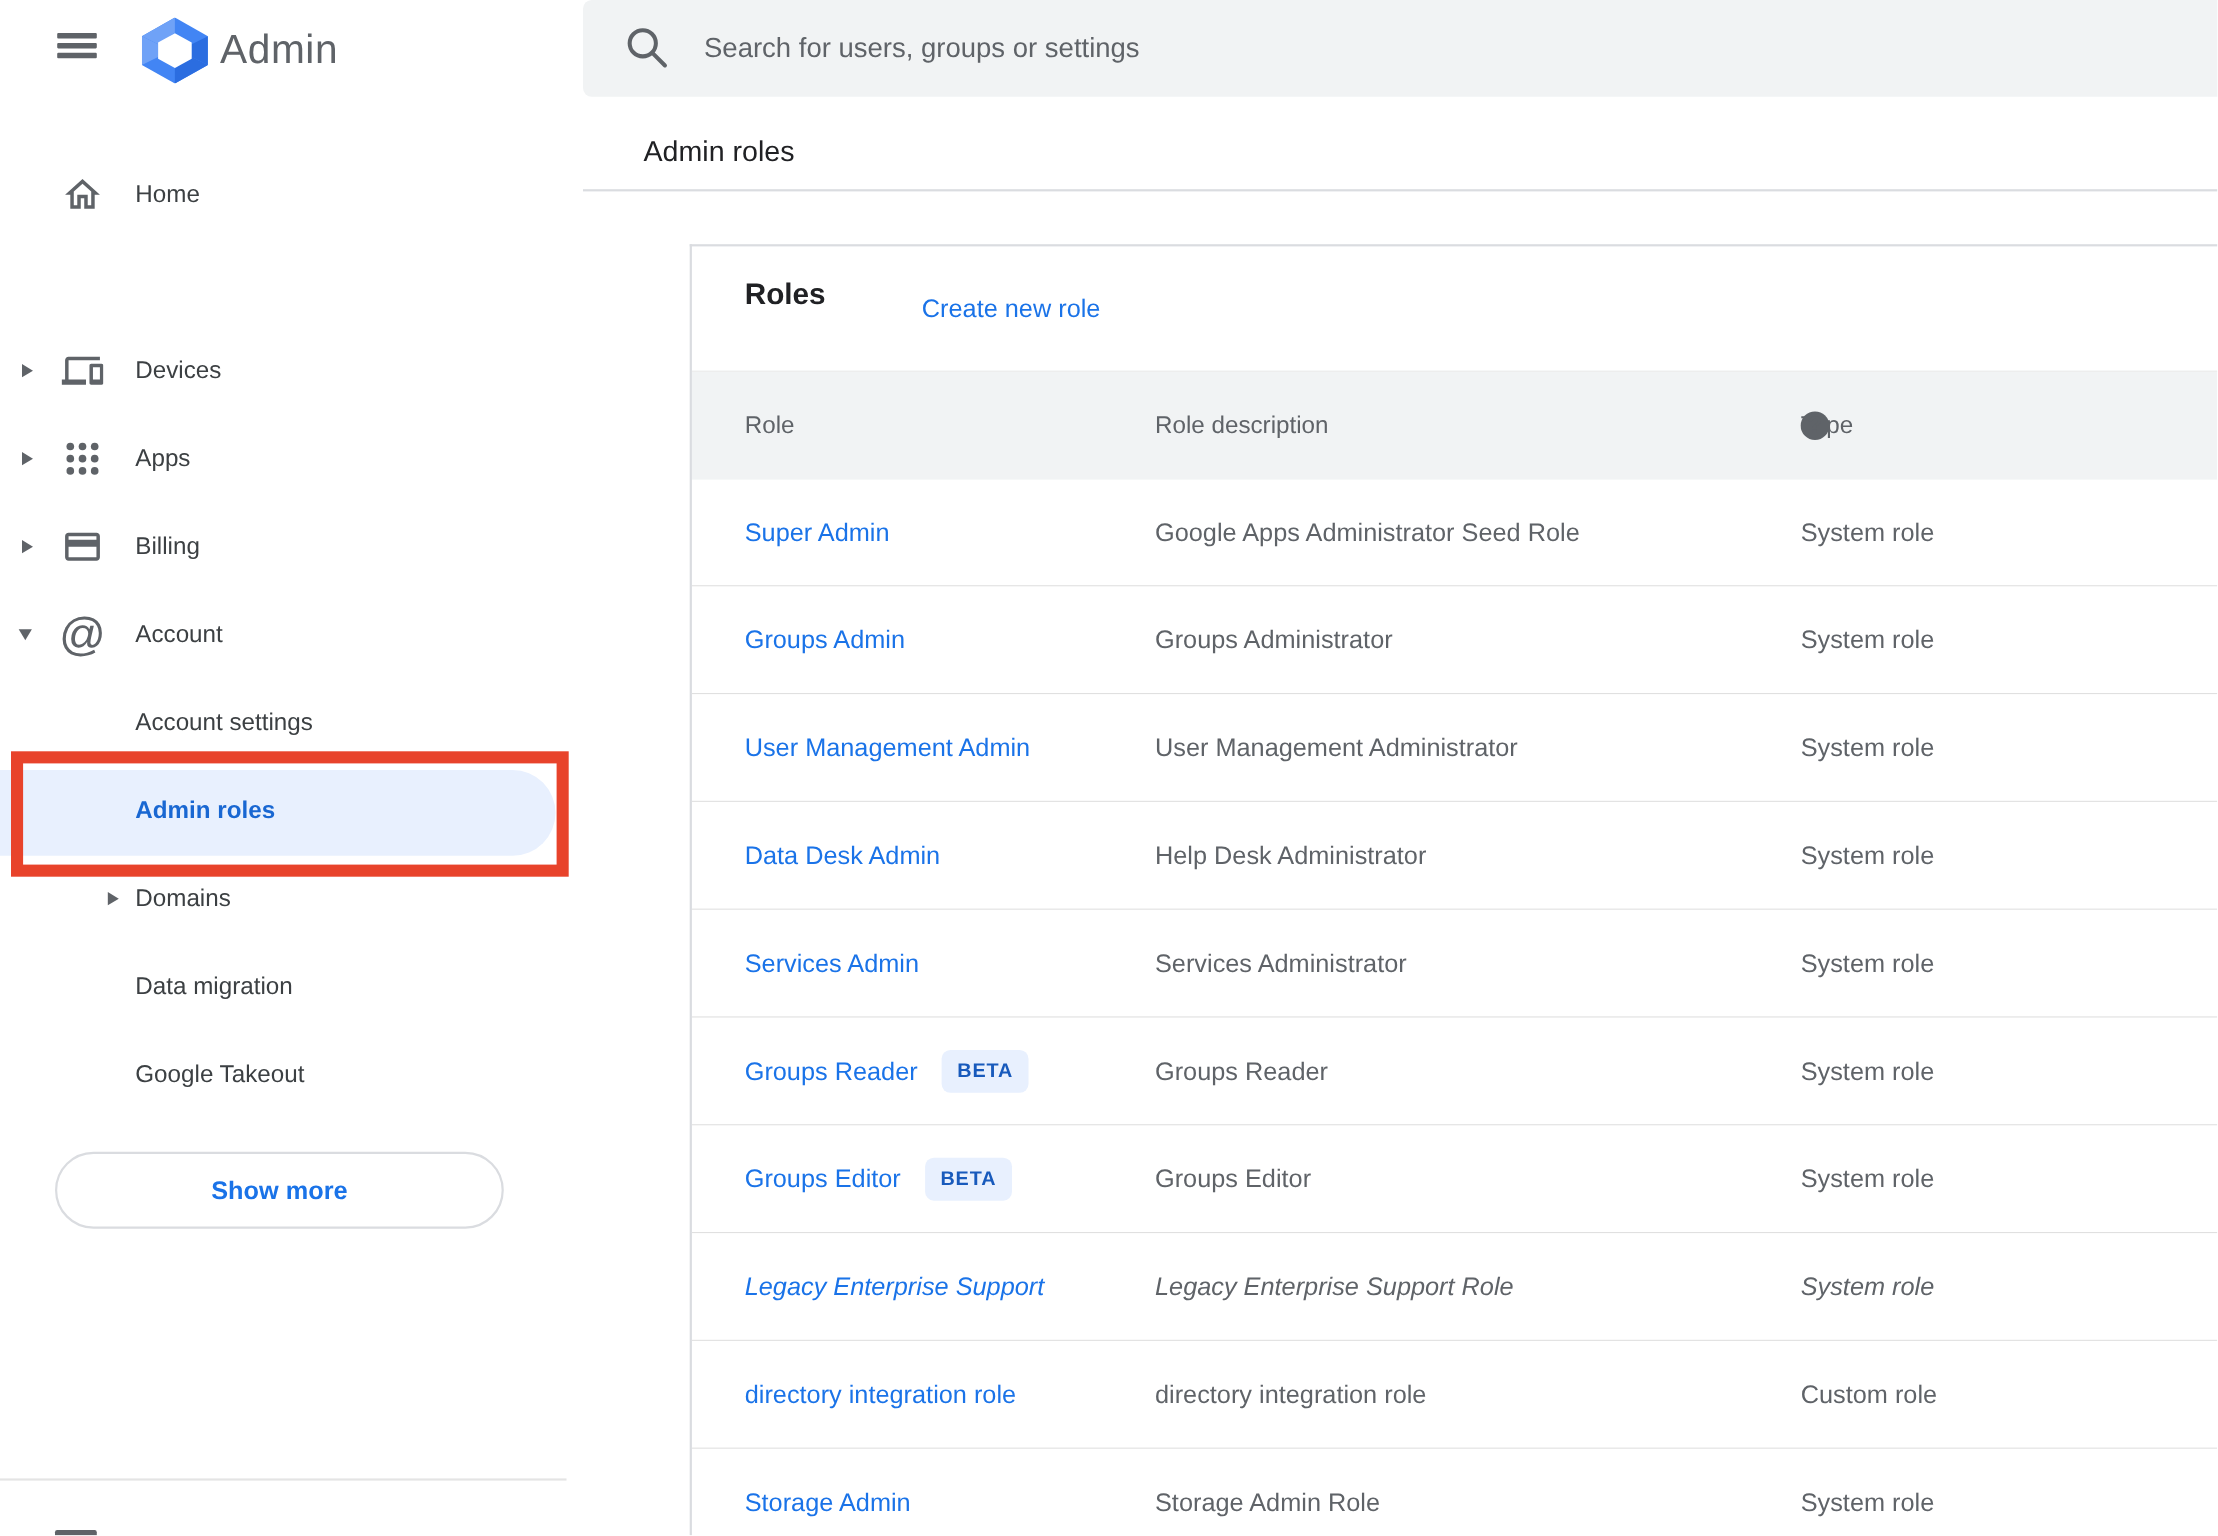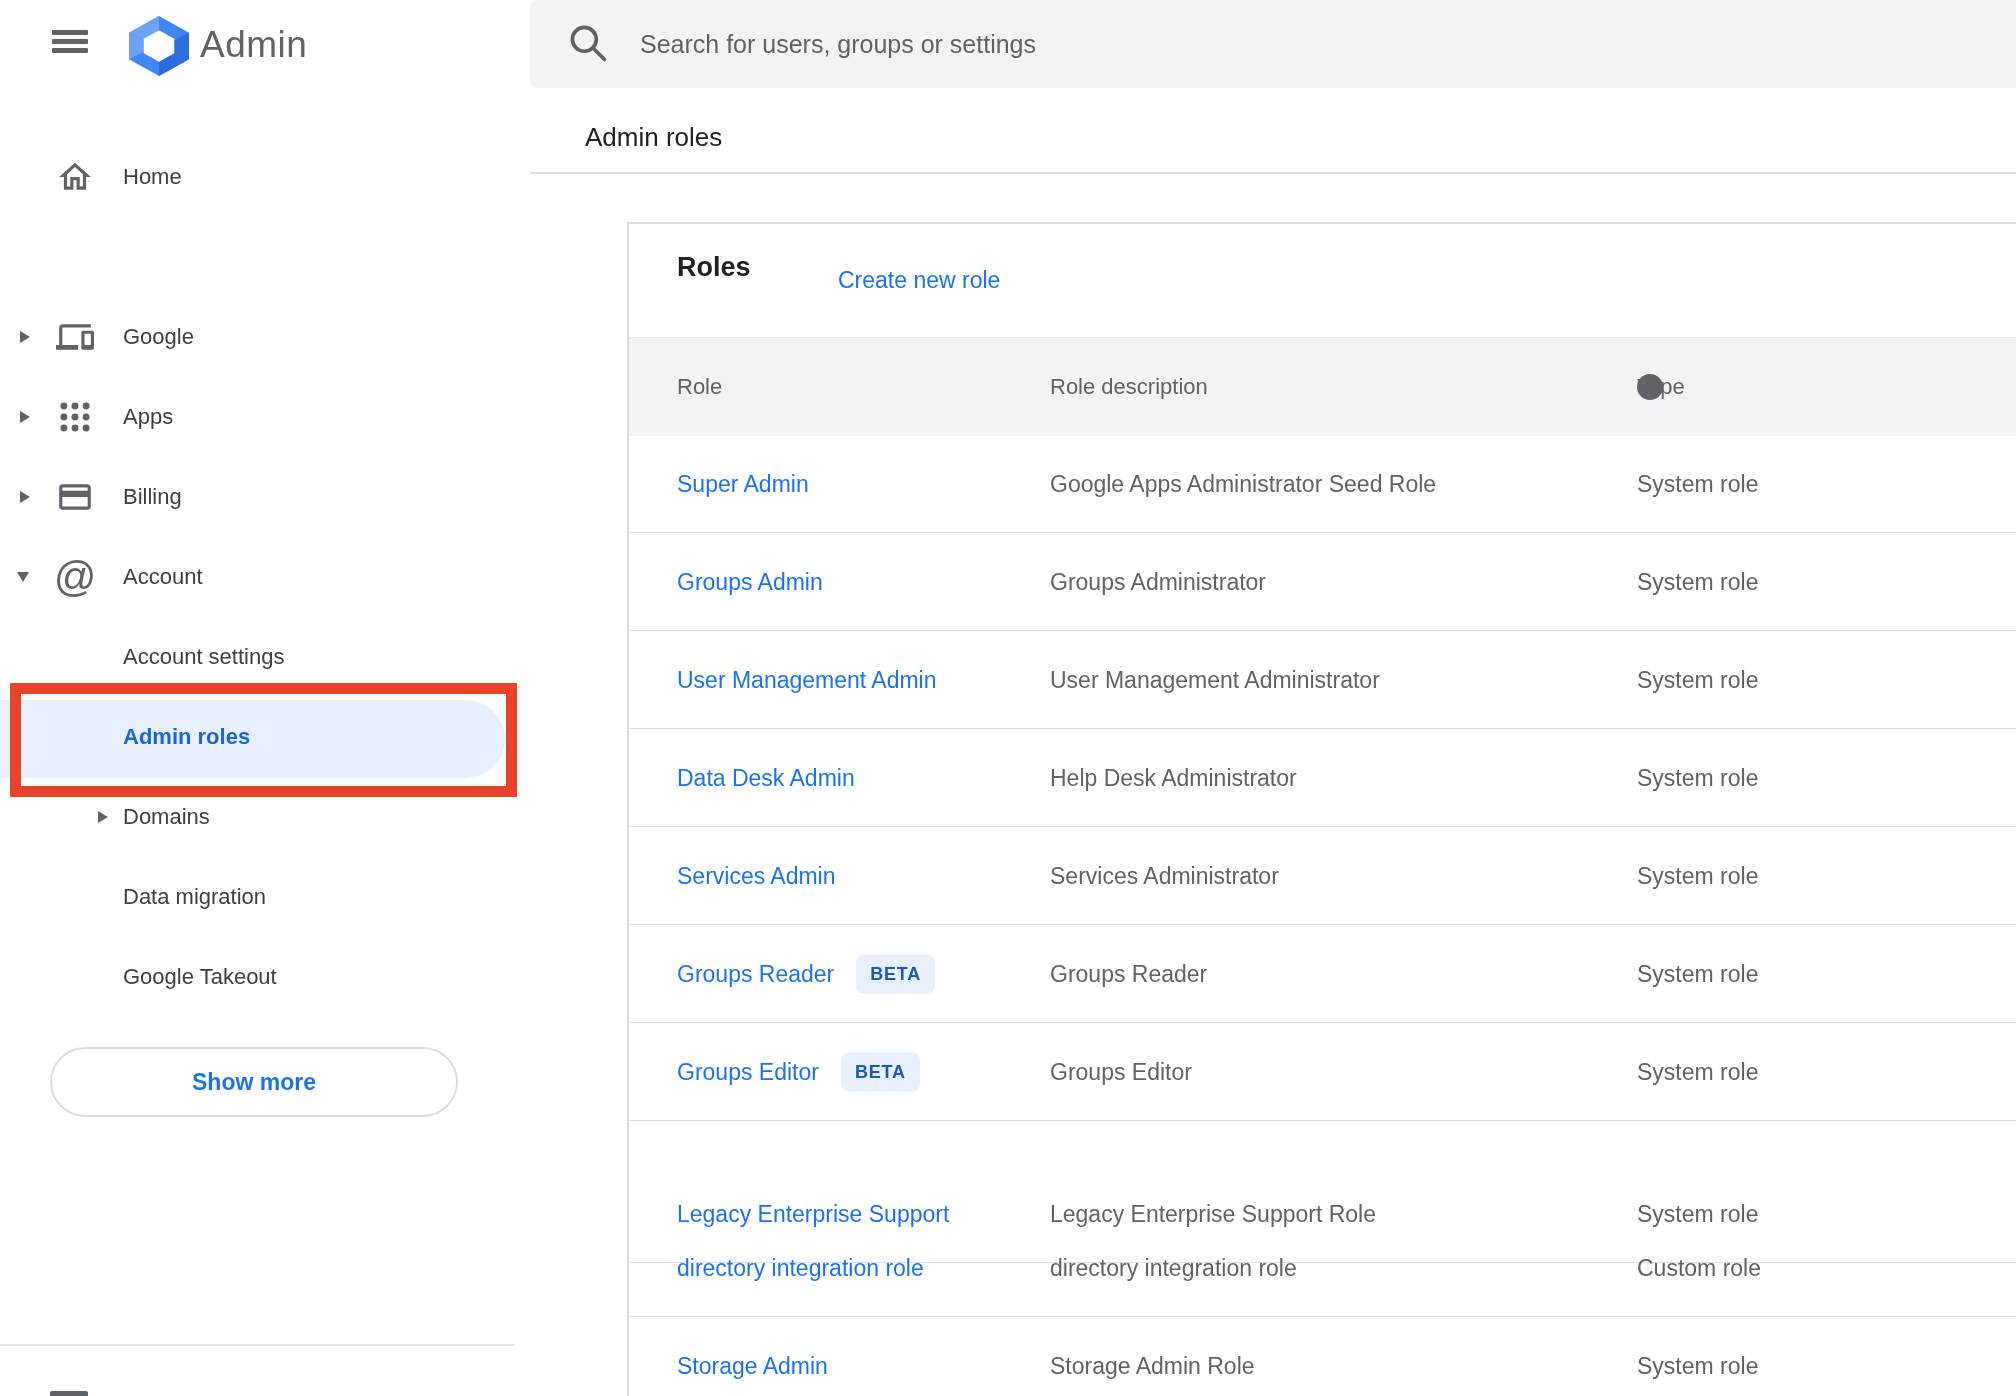--- a/index.html
+++ b/index.html
@@ -89,21 +89,21 @@
   </div>
 
 
   <div class="nav-item" style="top:297px">
     <span class="tri-right"></span>
     <span class="nav-icon">
       <svg width="38" height="38" viewBox="0 0 24 24" fill="#5f6368">
           <path d="M4 6h18V4H4c-1.1 0-2 .9-2 2v11H0v3h14v-3H4V6zm19 2h-6c-.55 0-1 .45-1 1v10c0 .55.45 1 1 1h6c.55 0 1-.45 1-1V9c0-.55-.45-1-1-1zm-1 9h-4v-7h4v7z"></path>
         </svg>
     </span>
-    <span class="nav-label">Google</span>
+    <span class="nav-label">Devices</span>
   </div>
 
   <div class="nav-item" style="top:377px">
     <span class="tri-right"></span>
     <span class="nav-icon">
       <svg width="38" height="38" viewBox="0 0 24 24" fill="#5f6368">
         <circle cx="5" cy="5" r="2.2"></circle>
           <circle cx="12" cy="5" r="2.2"></circle>
           <circle cx="19" cy="5" r="2.2"></circle>
         <circle cx="5" cy="12" r="2.2"></circle>
@@ -236,21 +236,21 @@
           <span class="cell type">System role</span>
         </div>
         <div class="row" style="top: 799px;">
           <span class="cell role">
             <a>Groups Editor</a>
             <span class="beta">BETA</span>
           </span>
           <span class="cell desc">Groups Editor</span>
           <span class="cell type">System role</span>
         </div>
-        <div class="row" style="top: 941px;">
+        <div class="row" style="top: 897px; font-style: italic;">
           <span class="cell role">
             <a>Legacy Enterprise Support</a>
           </span>
           <span class="cell desc">Legacy Enterprise Support Role</span>
           <span class="cell type">System role</span>
         </div>
         <div class="row" style="top: 995px;">
           <span class="cell role">
             <a>directory integration role</a>
           </span>

